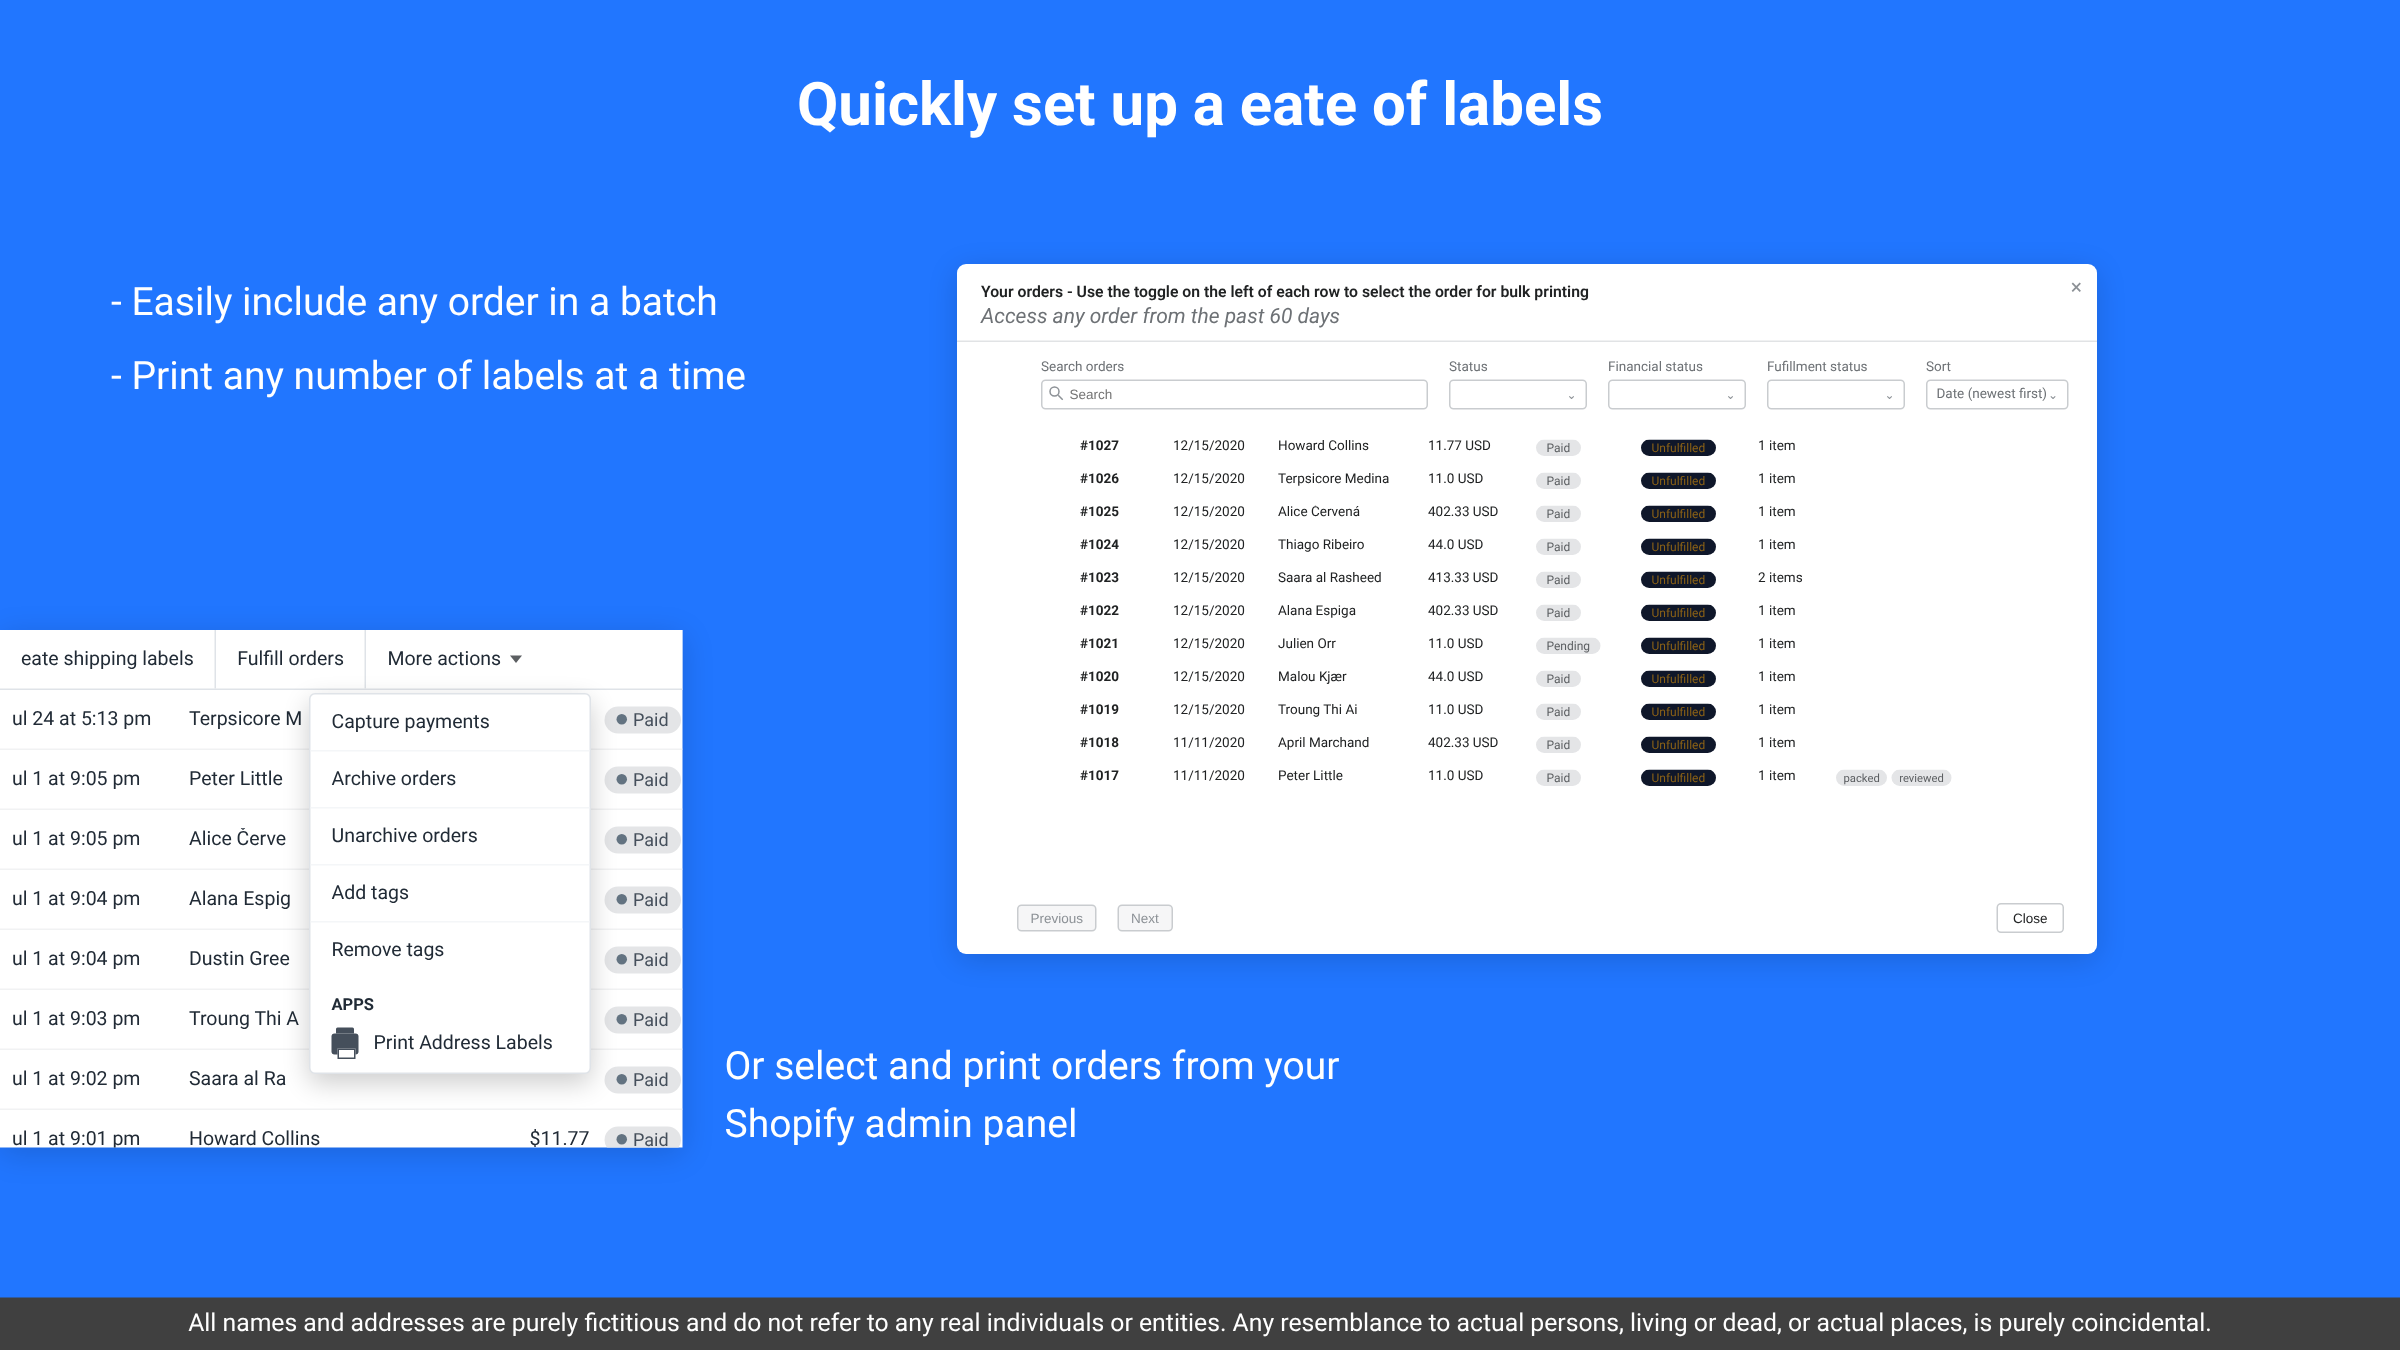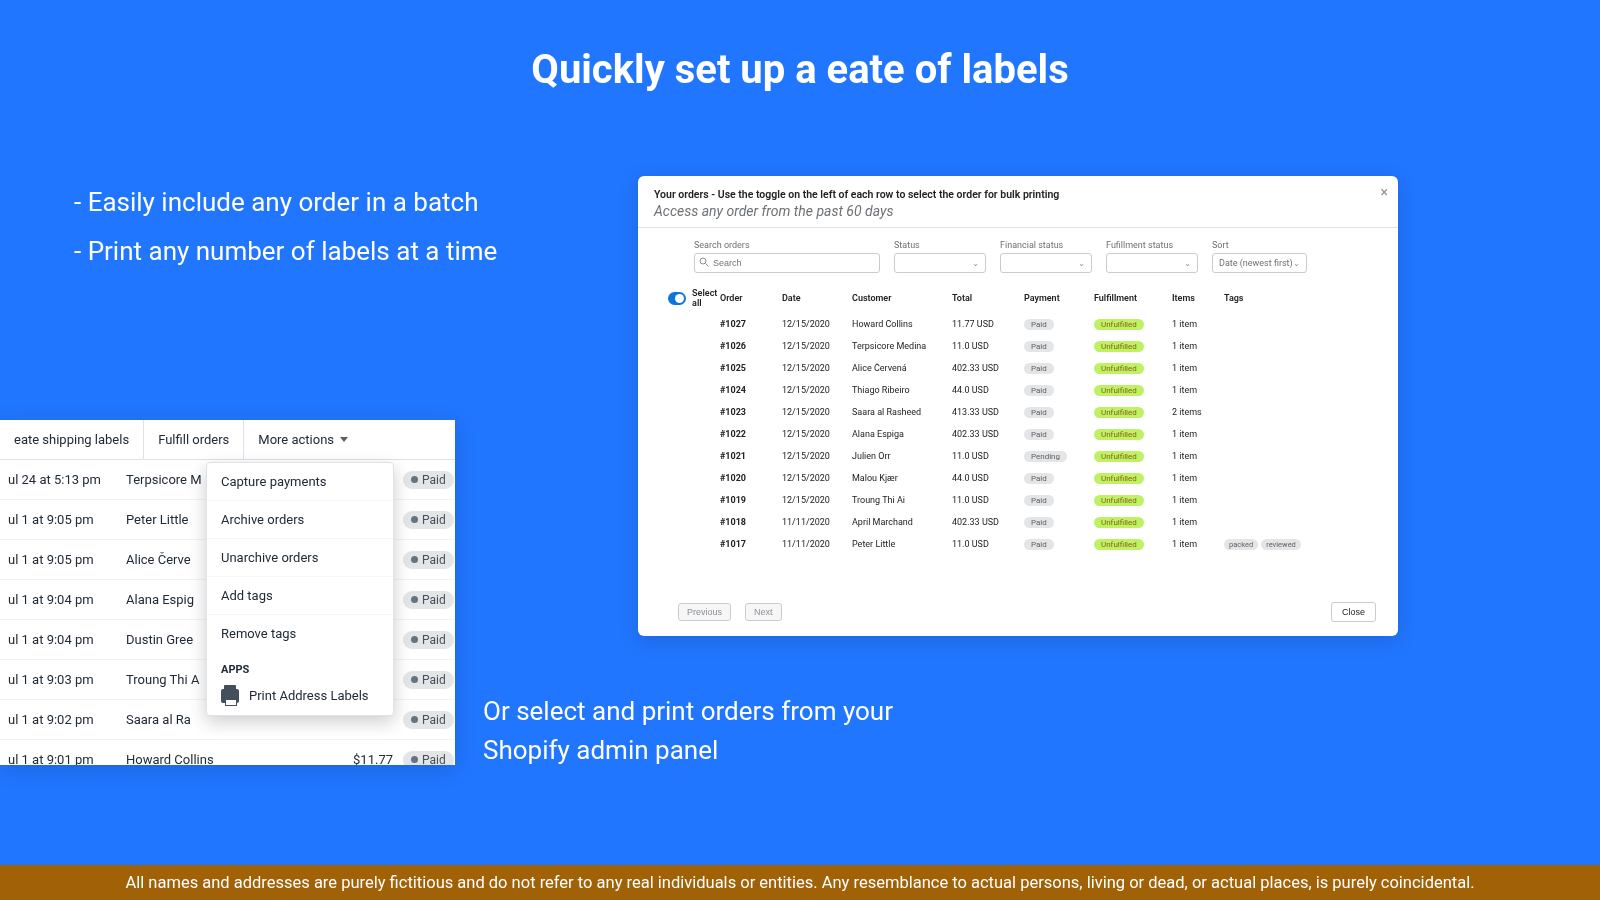--- a/index.html
+++ b/index.html
@@ -51,21 +51,21 @@
     display: flex; gap: 14px; padding: 12px 30px 8px 56px;
     align-items: flex-end;
   }
   .filter-col { display: flex; flex-direction: column; gap: 3px; }
   .filter-label { font-size: 9px; color: #6d7175; }
   .filter-input, .filter-select {
     border: 1px solid #c9cccf; border-radius: 3px; height: 20px;
     font-size: 9px; padding: 0 6px; background: #fff; color: #6d7175;
     display: flex; align-items: center; justify-content: space-between;
   }
-  .search-wrap { width: 186px; position: relative; }
+  .search-wrap { width: 258px; position: relative; }
   .search-wrap input { width: 100%; height: 20px; border: 1px solid #c9cccf; border-radius: 3px; font-size: 9px; padding-left: 18px; }
   .search-wrap .mag { position: absolute; left: 5px; top: 4px; color: #8c9196; font-size: 10px; }
   .sel { width: 92px; }
   .sel-wide { width: 95px; }
   .caret { font-size: 8px; color: #8c9196; }
 
   .table {
     padding: 6px 30px 0 30px;
   }
   .trow {
@@ -87,21 +87,21 @@
   .toggle::after {
     content: ""; position: absolute; right: 2px; top: 2px;
     width: 9px; height: 9px; border-radius: 50%; background: #fff;
   }
   .selectall-wrap { display: flex; align-items: center; gap: 6px; }
   .selectall-label { font-size: 9px; color: #202223; }
   .badge {
     display: inline-block; background: #e4e5e7; color: #5c5f62;
     border-radius: 10px; padding: 1px 7px; font-size: 8px;
   }
-  .badge-unf { background: #bef264; color: #8a6116; }
+  .badge-unf { background: #0f172a; color: #8a6116; }
   .tags-chips .badge { margin-right: 3px; font-size: 7.5px; padding: 1px 5px; }
 
   .orders-foot {
     position: absolute; left: 0; right: 0; bottom: 0;
     padding: 10px 22px 14px 40px;
     display: flex; justify-content: space-between; align-items: center;
   }
   .pager { display: flex; gap: 14px; }
   .pg-btn {
     border: 1px solid #c9cccf; background: #f6f6f7; border-radius: 3px;
@@ -179,21 +179,21 @@
     position: absolute;
     left: 483px; top: 692px;
     font-size: 26px;
     line-height: 1.5;
     color: #fff;
     font-weight: 400;
   }
 
   .disclaimer-bar {
     position: absolute; left: 0; right: 0; bottom: 0;
-    background: #a16207;
+    background: #404040;
     color: #fff;
     font-size: 16.5px;
     text-align: center;
     padding: 8px 10px;
   }
 </style>
 </head>
 <body>
 
 <h1 class="headline">Quickly set up a eate of labels</h1>
@@ -247,34 +247,20 @@
     <div class="filter-col">
       <span class="filter-label">Sort</span>
       <div class="filter-select sel-wide">
           <span>Date (newest first)</span>
           <span class="caret">⌄</span>
         </div>
     </div>
   </div>
 
   <div class="table">
-    <div class="trow thead">
-      <div class="selectall-wrap">
-        <span class="toggle"></span>
-        <span class="selectall-label">Select all</span>
-      </div>
-      <div class="cell">Order</div>
-      <div class="cell">Date</div>
-      <div class="cell">Customer</div>
-      <div class="cell">Total</div>
-      <div class="cell">Payment</div>
-      <div class="cell">Fulfillment</div>
-      <div class="cell">Items</div>
-      <div class="cell">Tags</div>
-    </div>
     <div id="orders-body">
         <div class="trow">
           <div><span class="toggle"></span></div>
           <div class="cell order-col">#1027</div>
           <div class="cell">12/15/2020</div>
           <div class="cell">Howard Collins</div>
           <div class="cell">11.77 USD</div>
           <div class="cell"><span class="badge">Paid</span></div>
           <div class="cell"><span class="badge badge-unf">Unfulfilled</span></div>
           <div class="cell">1 item</div>

